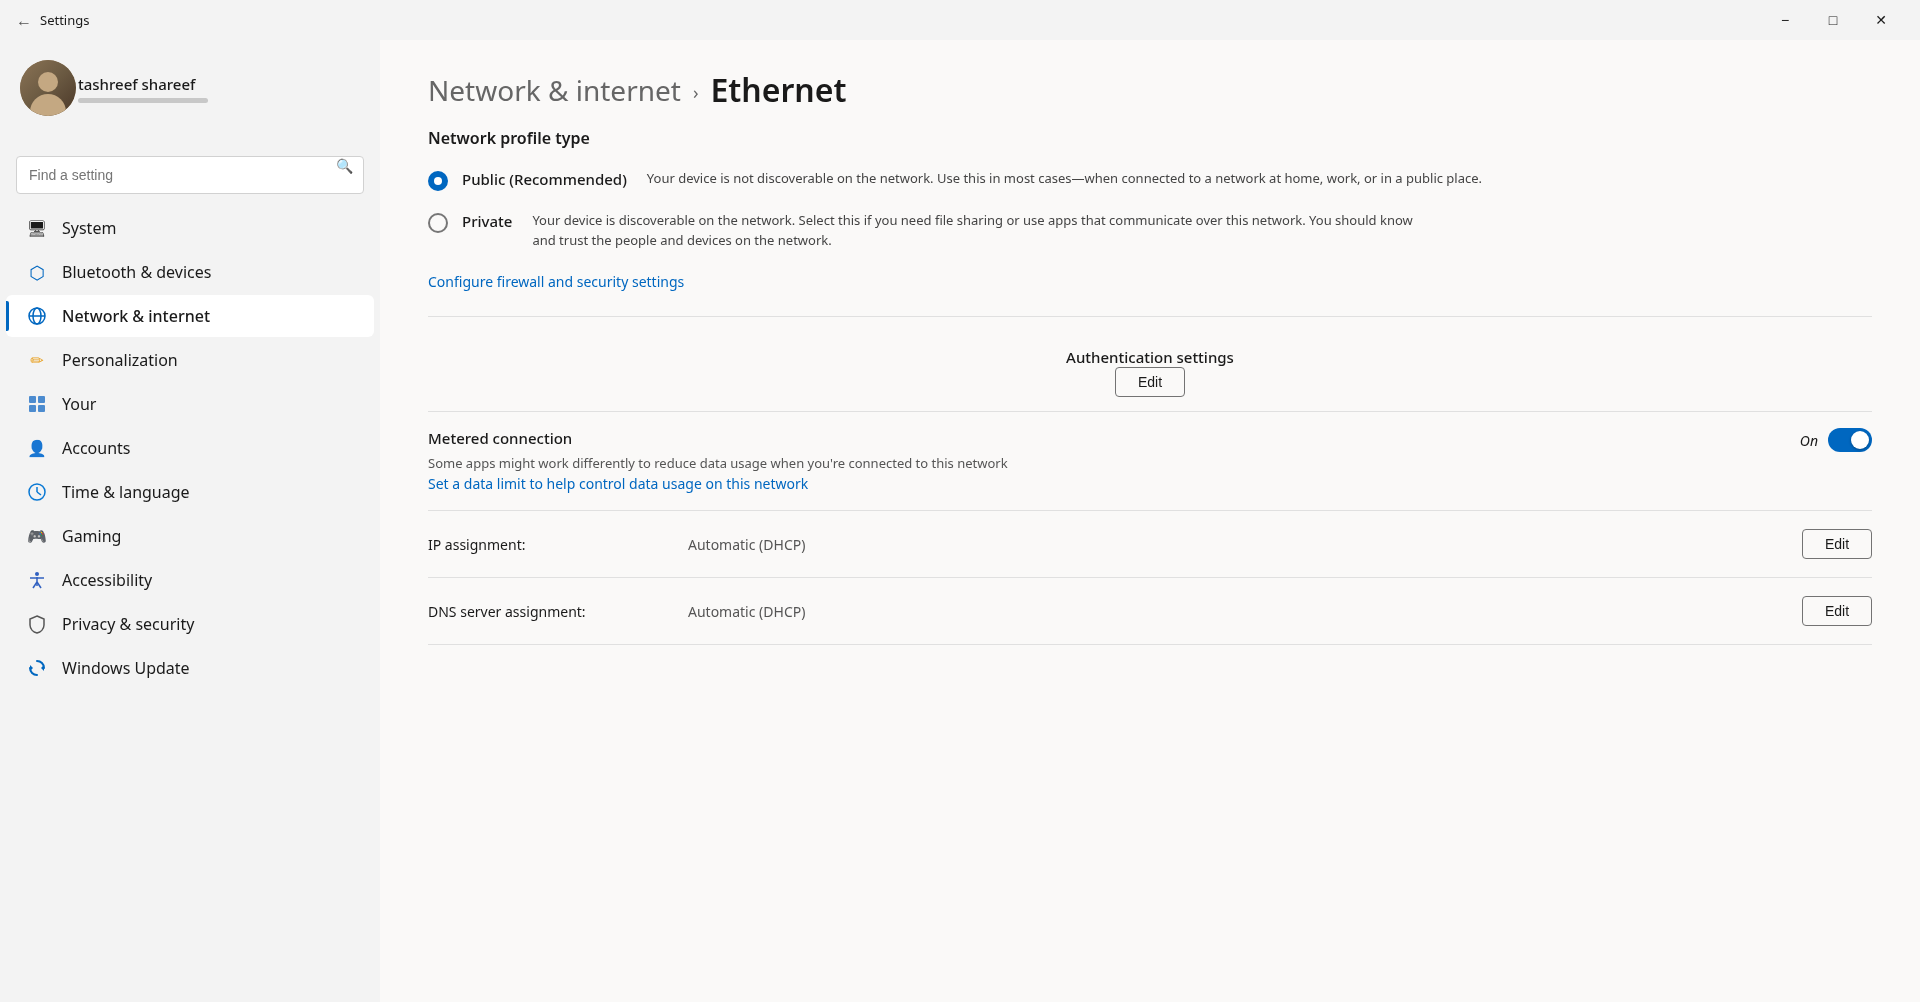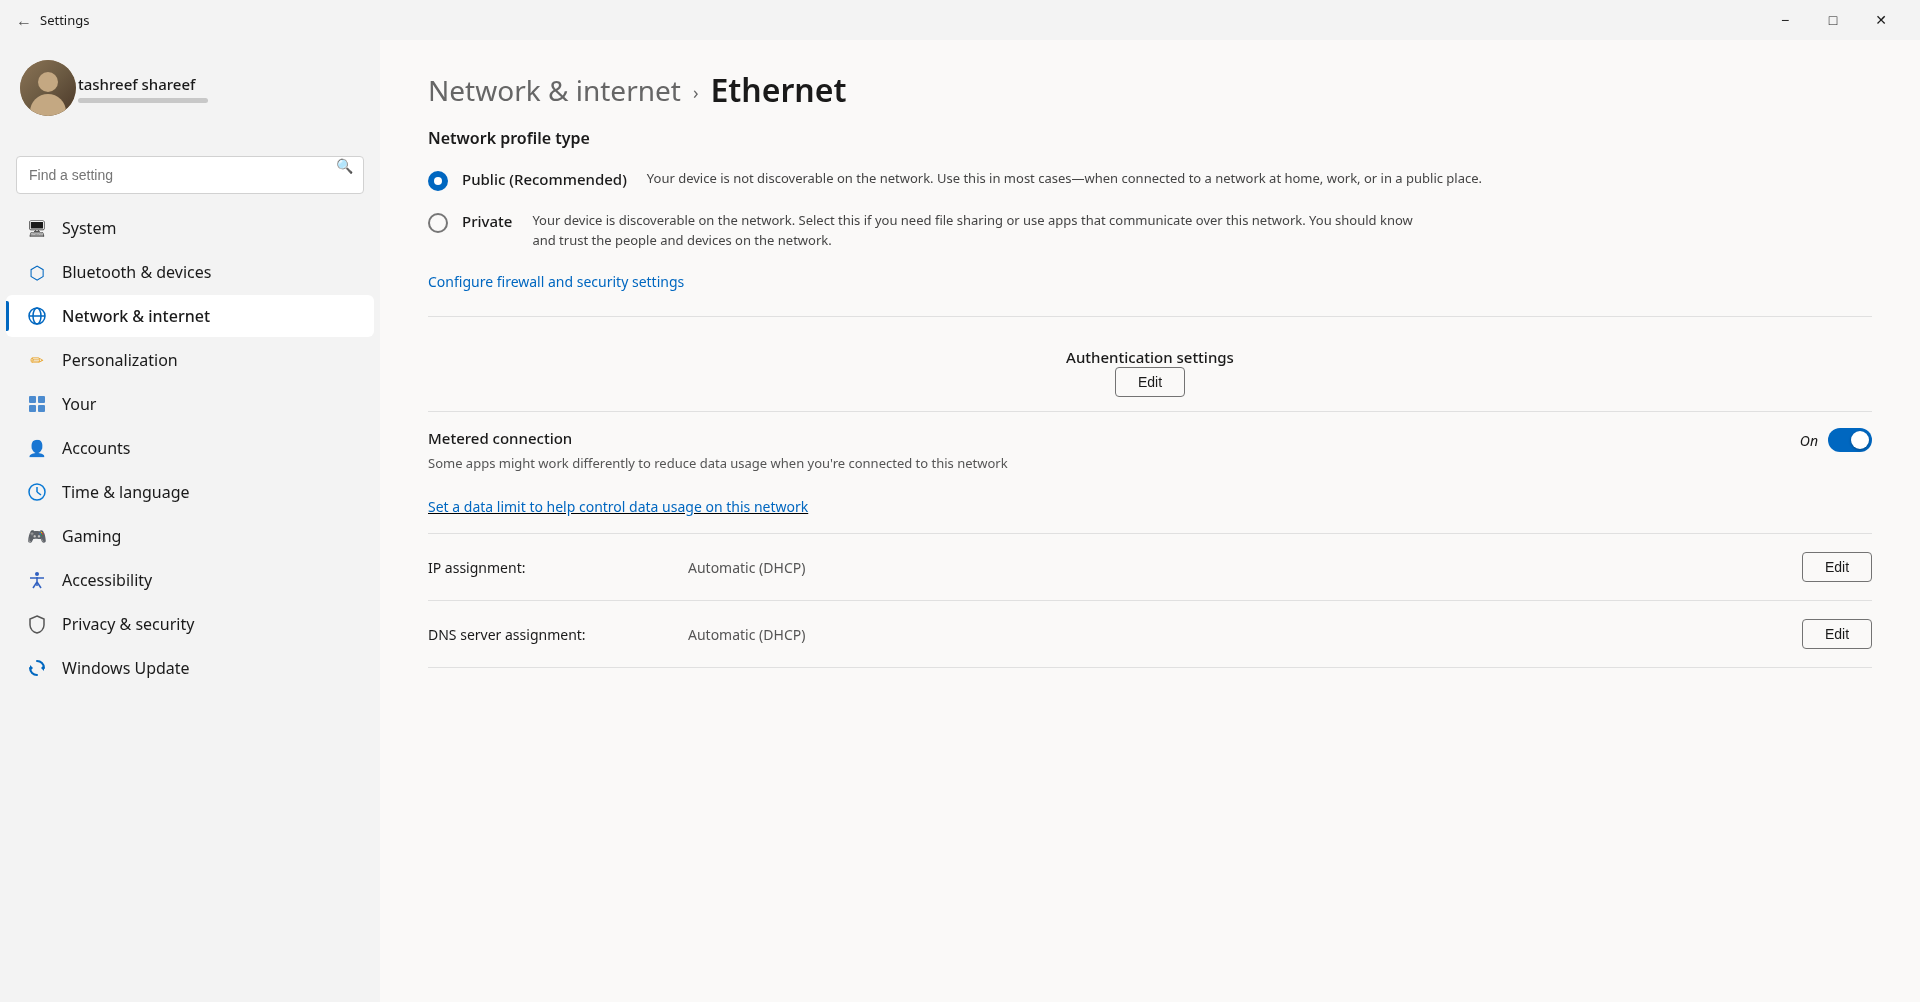--- a/index.html
+++ b/index.html
@@ -344,21 +344,21 @@
     .metered-section {
       padding: 16px 0;
       border-bottom: 1px solid #e0e0e0;
     }
     .metered-top {
       display: flex;
       align-items: flex-start;
       justify-content: space-between;
     }
     .metered-text-group { display: flex; flex-direction: column; gap: 4px; max-width: 800px; }
-    .metered-link { margin-top: 23px; text-decoration: underline; }
+    .metered-link { margin-top: 0; }
   </style>
 </head>
 <body>
 
 <div class="title-bar">
   <span style="font-size:16px; color:#555;">←</span>
   <span class="title-bar-title">Settings</span>
   <div class="title-bar-controls">
     <button class="title-bar-btn">−</button>
     <button class="title-bar-btn">□</button>

